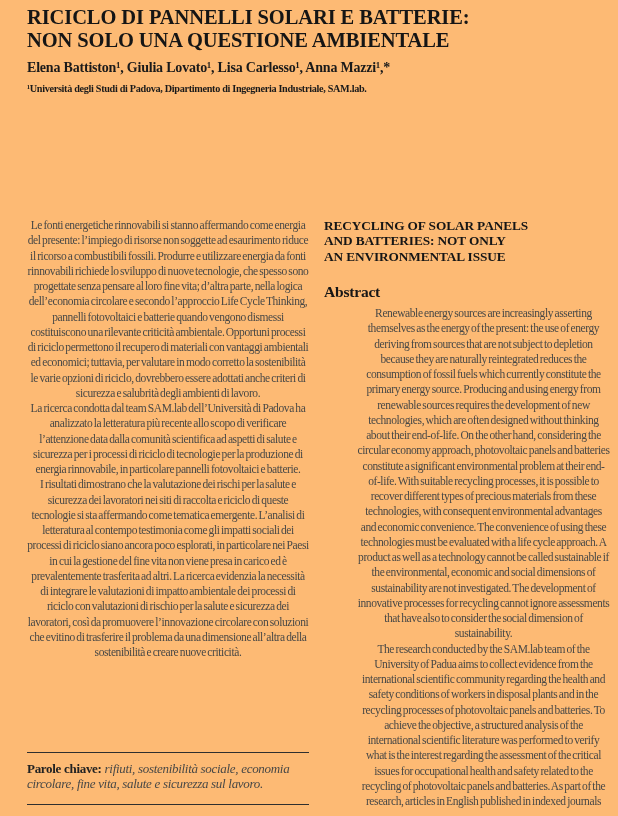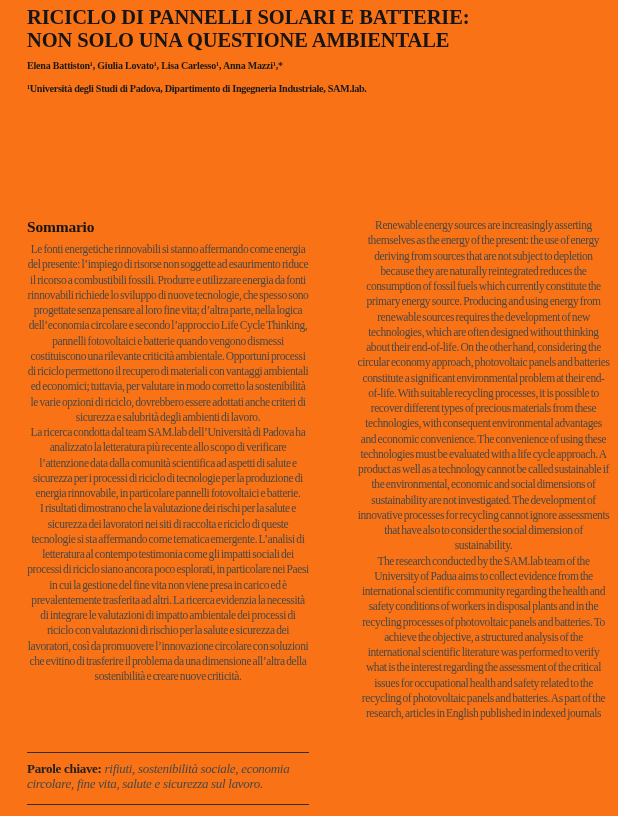--- a/index.html
+++ b/index.html
@@ -1,38 +1,38 @@
 <!DOCTYPE html>
 <html><head>
 <meta charset="utf-8">
 <style>
   html, body { margin: 0; padding: 0; background: #ffffff; }
   .page {
     position: relative;
     width: 618px;
     height: 816px;
-    background: #f97316;
+    background: #fdba74;
     overflow: hidden;
     font-family: "Liberation Serif", serif;
   }
   .page-title {
     position: absolute;
     left: 27px; top: 6px;
     margin: 0;
     font-size: 20.5px;
     line-height: 22.5px;
     font-weight: bold;
     color: #151515;
     letter-spacing: -0.1px;
     white-space: pre-line;
   }
   .authors-line {
     position: absolute;
     left: 27px; top: 60px;
-    font-size: 10px;
+    font-size: 14px;
     font-weight: bold;
     color: #1a1a1a;
     letter-spacing: -0.2px;
     white-space: nowrap;
   }
   .affiliation-line {
     position: absolute;
     left: 27px; top: 82px;
     font-size: 11px;
     font-weight: bold;
@@ -111,32 +111,35 @@
 <div class="page">
 
   <h1 class="page-title">RICICLO DI PANNELLI SOLARI E BATTERIE:
 NON SOLO UNA QUESTIONE AMBIENTALE</h1>
 
   <div class="authors-line">Elena Battiston¹, Giulia Lovato¹, Lisa Carlesso¹, Anna Mazzi¹,*</div>
 
   <div class="affiliation-line">¹Università degli Studi di Padova, Dipartimento di Ingegneria Industriale, SAM.lab.</div>
 
   <section class="col-left">
-    <h2 class="sec-heading">Sommario</h2>
     <div class="body-text left-body">
       <p>Le fonti energetiche rinnovabili si stanno affermando come energia del presente: l’impiego di risorse non soggette ad esaurimento riduce il ricorso a combustibili fossili. Produrre e utilizzare energia da fonti rinnovabili richiede lo sviluppo di nuove tecnologie, che spesso sono progettate senza pensare al loro fine vita; d’altra parte, nella logica dell’economia circolare e secondo l’approccio Life Cycle Thinking, pannelli fotovoltaici e batterie quando vengono dismessi costituiscono una rilevante criticità ambientale. Opportuni processi di riciclo permettono il recupero di materiali con vantaggi ambientali ed economici; tuttavia, per valutare in modo corretto la sostenibilità le varie opzioni di riciclo, dovrebbero essere adottati anche criteri di sicurezza e salubrità degli ambienti di lavoro.</p>
       <p>La ricerca condotta dal team SAM.lab dell’Università di Padova ha analizzato la letteratura più recente allo scopo di verificare l’attenzione data dalla comunità scientifica ad aspetti di salute e sicurezza per i processi di riciclo di tecnologie per la produzione di energia rinnovabile, in particolare pannelli fotovoltaici e batterie.</p>
       <p>I risultati dimostrano che la valutazione dei rischi per la salute e sicurezza dei lavoratori nei siti di raccolta e riciclo di queste tecnologie si sta affermando come tematica emergente. L’analisi di letteratura al contempo testimonia come gli impatti sociali dei processi di riciclo siano ancora poco esplorati, in particolare nei Paesi in cui la gestione del fine vita non viene presa in carico ed è prevalentemente trasferita ad altri. La ricerca evidenzia la necessità di integrare le valutazioni di impatto ambientale dei processi di riciclo con valutazioni di rischio per la salute e sicurezza dei lavoratori, così da promuovere l’innovazione circolare con soluzioni che evitino di trasferire il problema da una dimensione all’altra della sostenibilità e creare nuove criticità.</p>
     </div>
   </section>
 
   <div class="keywords-block">
     <span class="keywords-label">Parole chiave: </span><span class="keywords-text">rifiuti, sostenibilità sociale, economia circolare, fine vita, salute e sicurezza sul lavoro.</span>
   </div>
 
   <section class="col-right">
+    <h2 class="en-heading">RECYCLING OF SOLAR PANELS
+AND BATTERIES: NOT ONLY
+AN ENVIRONMENTAL ISSUE</h2>
+    <h3 class="abstract-heading">Abstract</h3>
     <div class="body-text right-body">
       <p>Renewable energy sources are increasingly asserting themselves as the energy of the present: the use of energy deriving from sources that are not subject to depletion because they are naturally reintegrated reduces the consumption of fossil fuels which currently constitute the primary energy source. Producing and using energy from renewable sources requires the development of new technologies, which are often designed without thinking about their end-of-life. On the other hand, considering the circular economy approach, photovoltaic panels and batteries constitute a significant environmental problem at their end-of-life. With suitable recycling processes, it is possible to recover different types of precious materials from these technologies, with consequent environmental advantages and economic convenience. The convenience of using these technologies must be evaluated with a life cycle approach. A product as well as a technology cannot be called sustainable if the environmental, economic and social dimensions of sustainability are not investigated. The development of innovative processes for recycling cannot ignore assessments that have also to consider the social dimension of sustainability.</p>
       <p>The research conducted by the SAM.lab team of the University of Padua aims to collect evidence from the international scientific community regarding the health and safety conditions of workers in disposal plants and in the recycling processes of photovoltaic panels and batteries. To achieve the objective, a structured analysis of the international scientific literature was performed to verify what is the interest regarding the assessment of the critical issues for occupational health and safety related to the recycling of photovoltaic panels and batteries. As part of the research, articles in English published in indexed journals</p>
     </div>
   </section>
 
 </div>
 
 </body></html>

